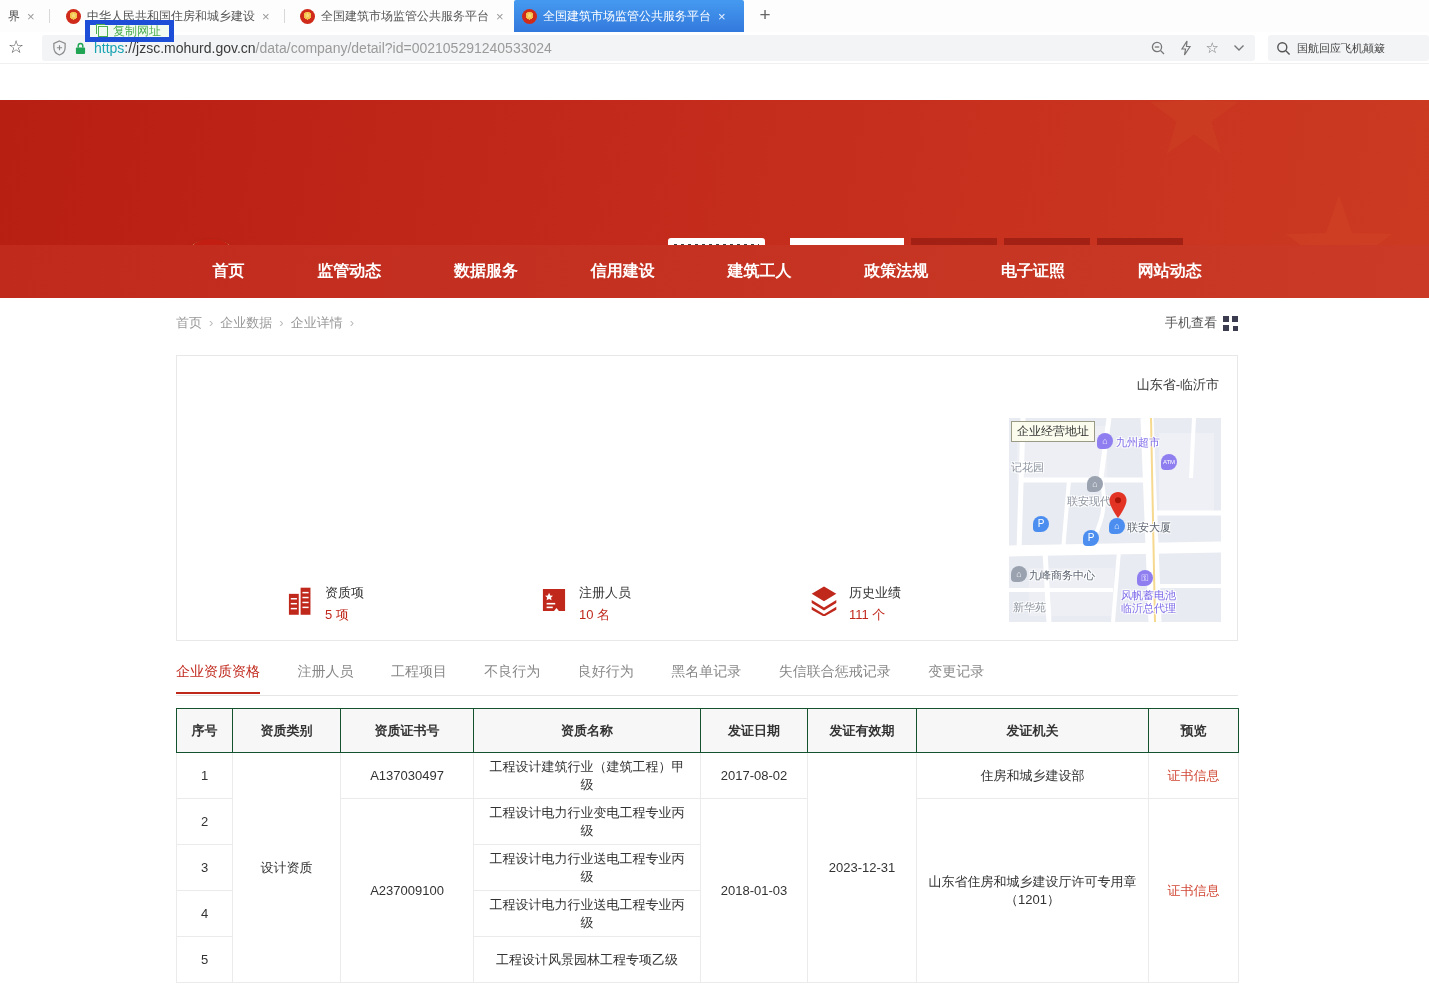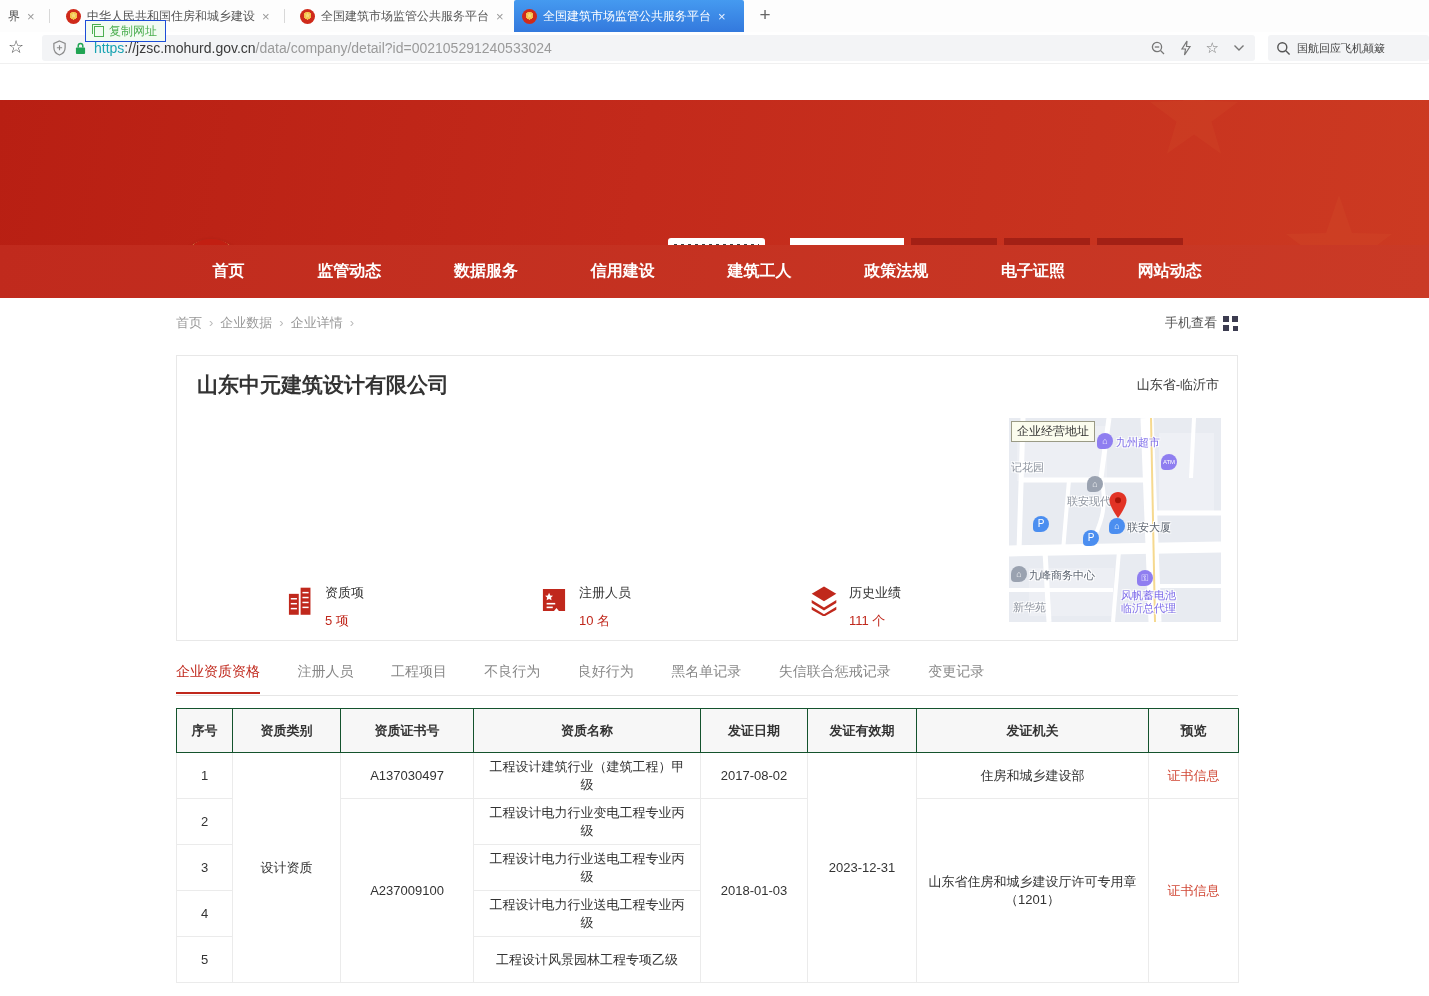--- a/index.html
+++ b/index.html
@@ -10,21 +10,21 @@
 .tabbar { position:absolute; left:0; top:0; width:100%; height:32px; background:#fdfdfd; }
 .tab { position:absolute; top:0; height:32px; display:flex; align-items:center; padding:0 8px; font-size:12px; color:#555; overflow:hidden; white-space:nowrap; }
 .tab .sep { position:absolute; right:0; top:9px; height:14px; width:1px; background:#d8d8d8; }
 .tab-label { overflow:hidden; white-space:nowrap; max-width:170px; }
 .favicon { width:15px; height:15px; border-radius:50%; background:radial-gradient(circle at 50% 45%, #f3c14a 0 34%, #cf2a1a 35% 100%); margin-right:6px; flex:0 0 15px; position:relative; }
 .favicon::before { content:"★"; position:absolute; left:0; top:-1px; width:100%; text-align:center; font-size:8px; color:#f7d87c; line-height:15px; }
 .tab-close { margin-left:7px; color:#999; font-size:13px; cursor:pointer; }
 .tab.active { background:linear-gradient(#459af0,#3379dd); color:#fff; border-radius:2px 2px 0 0; }
 .tab.active .tab-close { color:#e8f1ff; }
 .newtab { position:absolute; left:752px; top:3px; width:26px; height:26px; text-align:center; line-height:24px; font-size:19px; color:#666; cursor:pointer; }
-.copy-tip { position:absolute; left:85px; top:20px; height:22px; z-index:30; background:#f2fbf2; border:1px solid #1d4ed8; color:#4caf50; font-size:12px; display:flex; align-items:center; padding:0 8px; }
+.copy-tip { position:absolute; left:85px; top:20px; height:22px; z-index:30; background:#f2fbf2; border:5px solid #1d4ed8; color:#4caf50; font-size:12px; display:flex; align-items:center; padding:0 8px; }
 .copy-ic { width:10px; height:11px; border:1px solid #4caf50; position:relative; margin-right:5px; background:#f2fbf2; }
 .copy-ic::before { content:""; position:absolute; left:-3px; top:-3px; width:8px; height:9px; border-left:1px solid #4caf50; border-top:1px solid #4caf50; }
 
 .urlrow { position:absolute; left:0; top:32px; width:100%; height:32px; background:#fff; border-bottom:1px solid #f0f0f0; }
 .bm-star { position:absolute; left:8px; top:4px; font-size:18px; color:#555; cursor:pointer; }
 .urlfield { position:absolute; left:42px; top:3px; width:1213px; height:26px; background:#f3f4f6; border-radius:3px; display:flex; align-items:center; padding:0 10px; }
 .url-shield { width:15px; height:16px; margin-right:8px; }
 .url-lock { width:11px; height:13px; margin-right:8px; }
 .url-scheme { color:#18a3b2; font-size:14px; }
 .url-host { color:#3a3a3a; font-size:14px; }
@@ -70,21 +70,21 @@
 .cname { position:absolute; left:20px; top:15px; font-size:21px; font-weight:bold; color:#333; }
 .cregion { position:absolute; right:18px; top:20px; font-size:13px; color:#333; }
 table.info { position:absolute; left:20px; top:59px; border-collapse:collapse; table-layout:fixed; }
 table.info td { border:1px solid #ebebeb; font-size:13px; color:#333; height:51px; }
 table.info td.lbl { background:#f7f7f7; text-align:center; width:126px; }
 table.info td.lbl2 { background:#f7f7f7; text-align:center; width:124px; }
 table.info td.val { padding-left:16px; width:337px; }
 table.info td.val2 { padding-left:16px; width:202px; }
 .stats { position:absolute; left:20px; top:228px; width:789px; height:48px; }
 .stat { position:absolute; display:flex; align-items:flex-start; gap:10px; }
-.stat .txt { display:flex; flex-direction:column; gap:10px; font-size:13px; }
+.stat .txt { display:flex; flex-direction:column; gap:4px; font-size:13px; }
 .stat .slabel { color:#333; }
 .stat .sval { color:#c0281c; }
 
 
 .map { position:absolute; left:832px; top:62px; width:212px; height:204px; background:#e8ebf1; overflow:hidden; cursor:pointer; }
 .map svg.roads { position:absolute; left:0; top:0; }
 .mlabel { position:absolute; font-size:11px; white-space:nowrap; text-shadow:1px 1px 0 #fff,-1px -1px 0 #fff,1px -1px 0 #fff,-1px 1px 0 #fff; }
 .mgrey { color:#8d939e; }
 .mpurple { color:#7d6bea; }
 .mdark { color:#5c6470; }
@@ -218,21 +218,20 @@
 
   <div class="breadcrumb">
     <span class="crumb">首页</span><span class="bsep">›</span><span class="crumb">企业数据</span><span class="bsep">›</span><span class="crumb">企业详情</span><span class="bsep">›</span>
   </div>
   <div class="mobileview">
     <span>手机查看</span>
     <span class="qricon"></span>
   </div>
 
   <div class="card">
-    <div class="cname">山东中元建筑设计有限公司</div>
     <div class="cregion">山东省-临沂市</div>
 
     <table class="info">
       <tbody>
     </tbody>
       </table>
 
     <div class="stats">
       <div class="stat" style="left:88px;">
         <svg width="30" height="32" viewBox="0 0 24 26">

